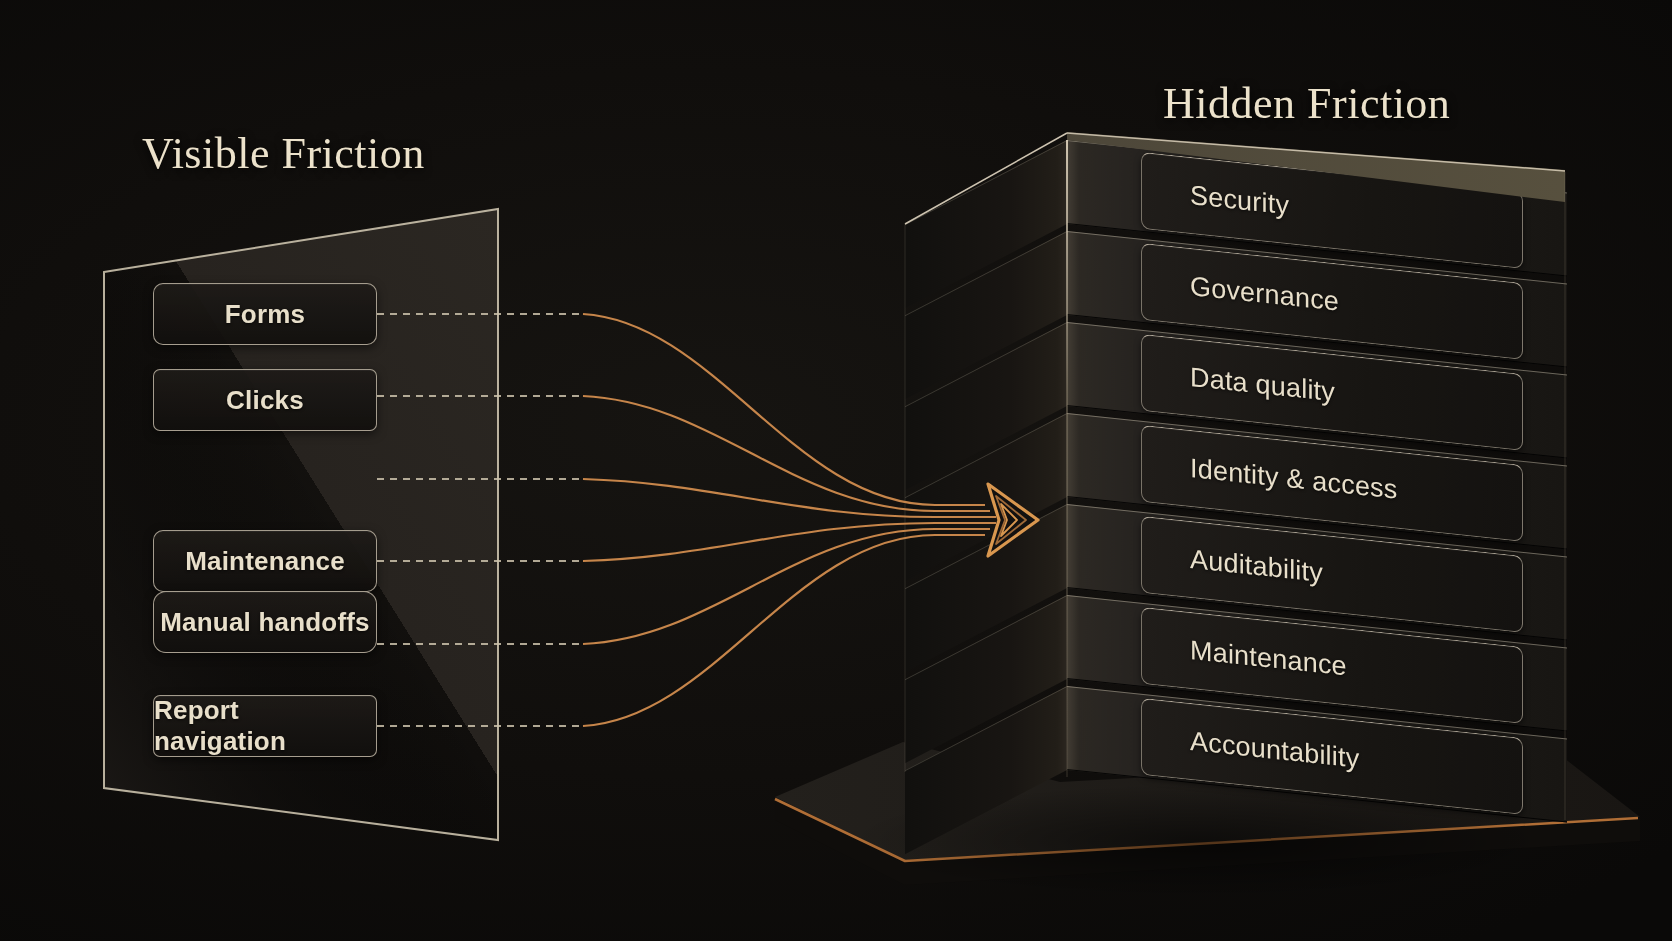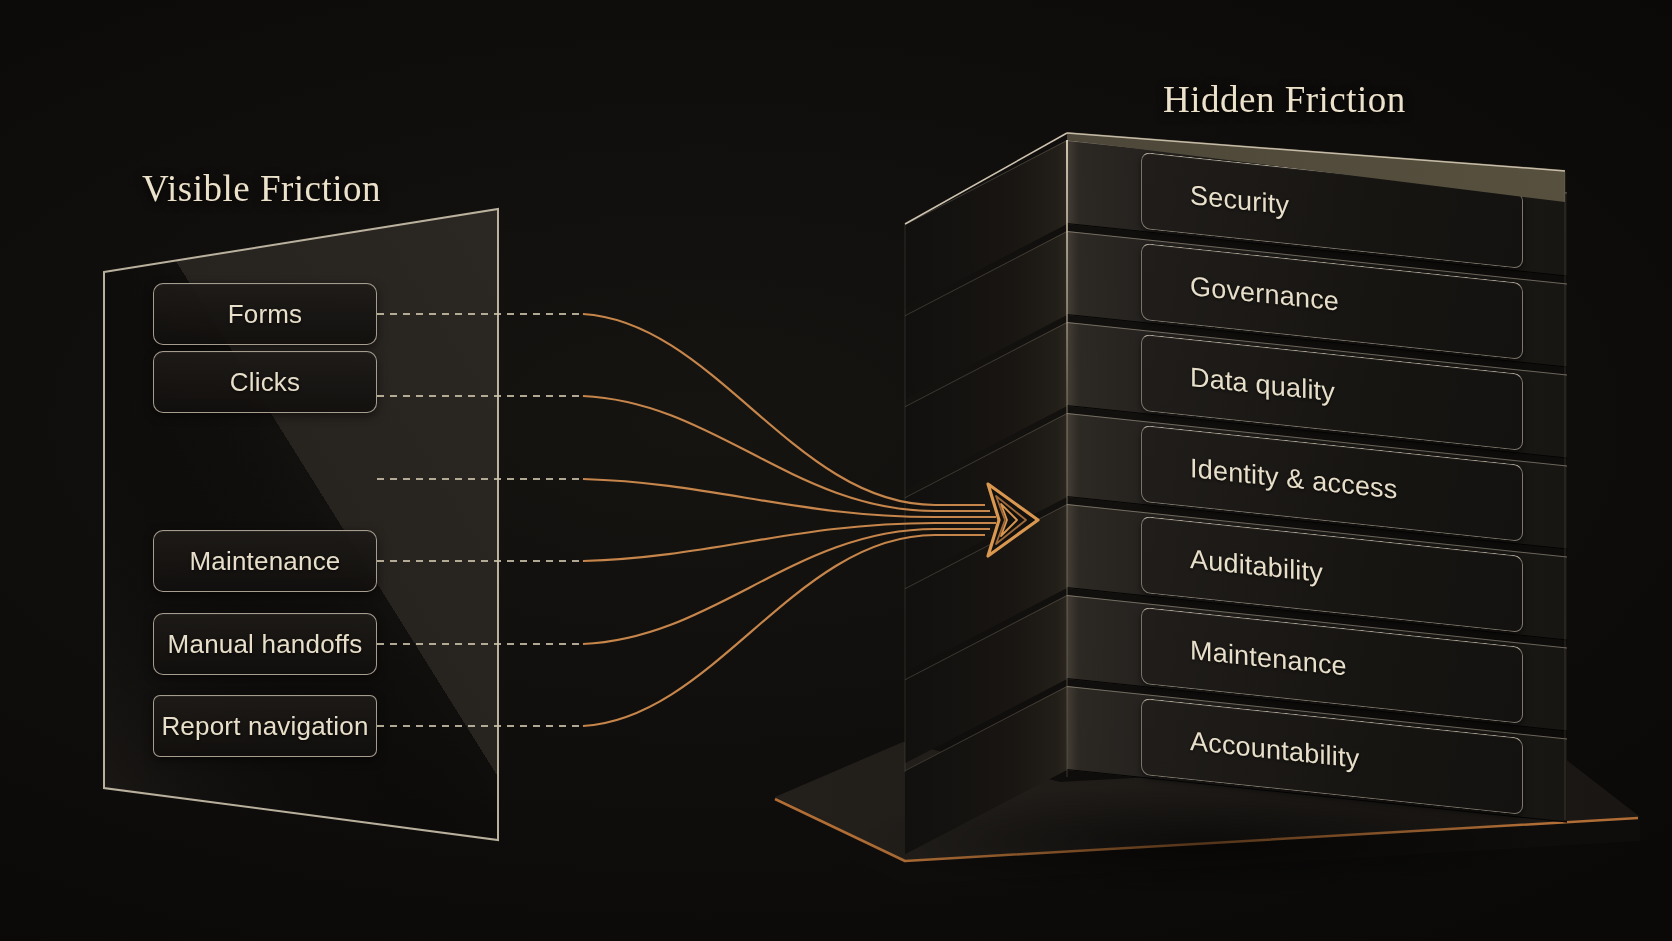--- a/index.html
+++ b/index.html
@@ -5,37 +5,37 @@
   html,body{margin:0;padding:0;background:#070605;}
   .stage{
     position:relative;width:1672px;height:941px;overflow:hidden;
     background:radial-gradient(ellipse 78% 68% at 42% 45%, #161411 0%, #100e0c 55%, #0a0908 100%);
     font-family:"Liberation Sans","DejaVu Sans",sans-serif;
   }
   svg{position:absolute;left:0;top:0;overflow:visible;}
   .title{
     position:absolute;
     font-family:"Liberation Serif","DejaVu Serif",serif;
-    font-size:37px;color:#ece2cb;letter-spacing:0.5px;
+    font-size:44px;color:#ece2cb;letter-spacing:0.5px;
     text-shadow:0 2px 10px rgba(0,0,0,0.9);
     white-space:nowrap;z-index:6;
   }
-  .title-visible{left:142px;top:128px;margin-top:39px;}
+  .title-visible{left:142px;top:128px;}
   .title-hidden{left:1163px;top:78px;}
 
   
   .pill{
     position:absolute;left:153px;width:224px;height:62px;
     border:1.5px solid rgba(206,196,178,0.78);border-radius:10px;
     background:linear-gradient(180deg, rgba(30,27,24,0.92), rgba(18,16,14,0.95));
     box-shadow:0 3px 10px rgba(0,0,0,0.5), inset 0 1px 0 rgba(255,255,255,0.05);
     display:flex;align-items:center;justify-content:center;
     color:#e8dfca;font-size:26px;letter-spacing:0.2px;
     text-shadow:0 1px 3px rgba(0,0,0,0.7);
-    z-index:3;box-sizing:border-box;
+    z-index:3;box-sizing:border-box;font-weight:bold;
   }
 
   
   .stack-left{
     position:absolute;left:905px;top:140px;width:162px;height:630px;
     transform:skewY(-27.5deg);transform-origin:right top;z-index:2;
   }
   .stack-left .lrow{
     height:84px;margin-bottom:7px;
     background:linear-gradient(90deg,#11100e 0%,#181512 65%,#221e18 94%,#2b2620 100%);
@@ -160,27 +160,27 @@
       </div>
     </div>
   </div>
 
   <div class="top-sliver"></div>
   <div class="corner-edge"></div>
 
   <div class="pill" style="top:283px;">
     <span>Forms</span>
   </div>
-  <div class="pill" style="top:351px;">
+  <div class="pill" style="top:369px;border-radius:7px;">
     <span>Clicks</span>
   </div>
   <div class="pill" style="top:530px;">
     <span>Maintenance</span>
   </div>
-  <div class="pill" style="top:613px;">
+  <div class="pill" style="top:591px;border-radius:13px;">
     <span>Manual handoffs</span>
   </div>
   <div class="pill" style="top:695px;border-radius:7px;">
     <span>Report navigation</span>
   </div>
 
   <svg width="1672" height="941" viewBox="0 0 1672 941" style="z-index:4;">
 
     <line x1="905" y1="224" x2="1067" y2="133" stroke="rgba(226,215,194,0.9)" stroke-width="1.5"></line>
     <line x1="1067" y1="133" x2="1565" y2="171" stroke="rgba(226,215,194,0.8)" stroke-width="1.5"></line>

